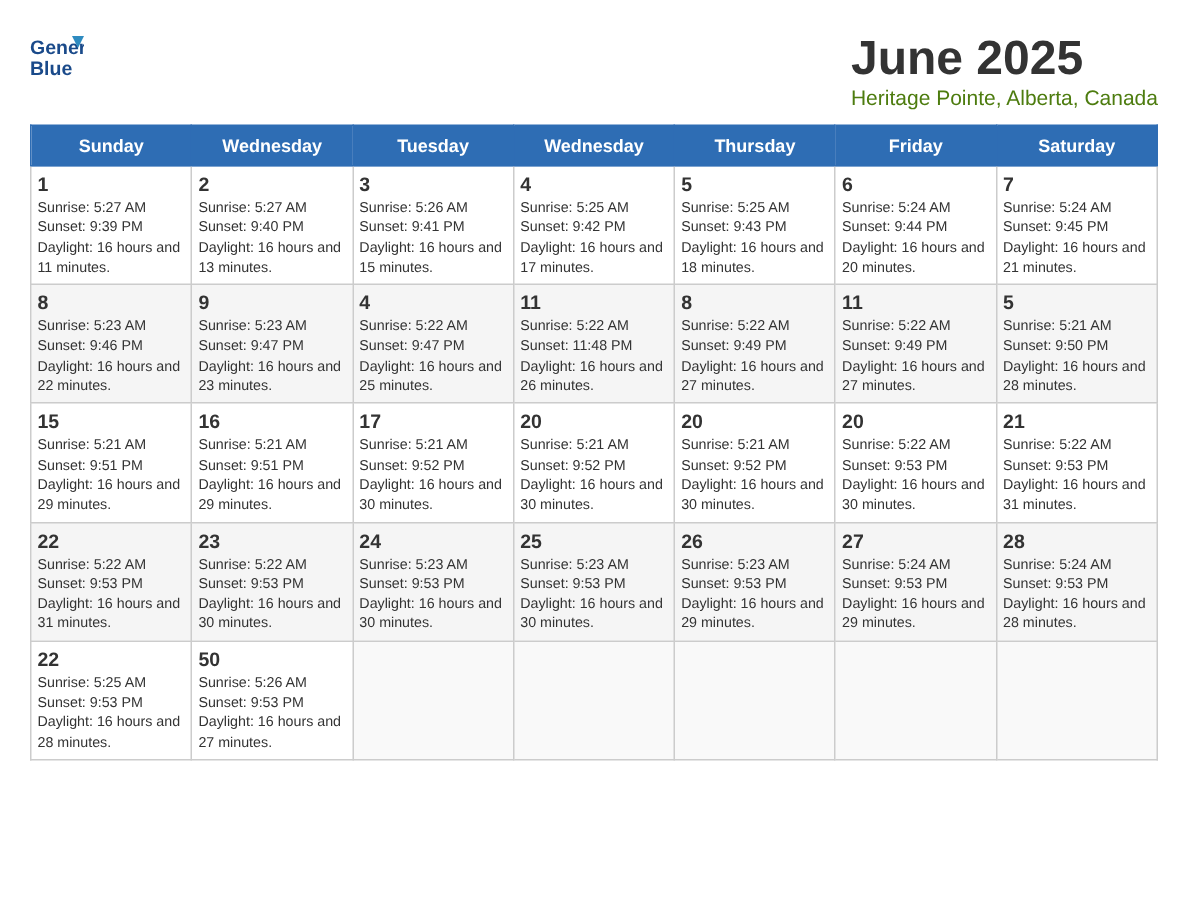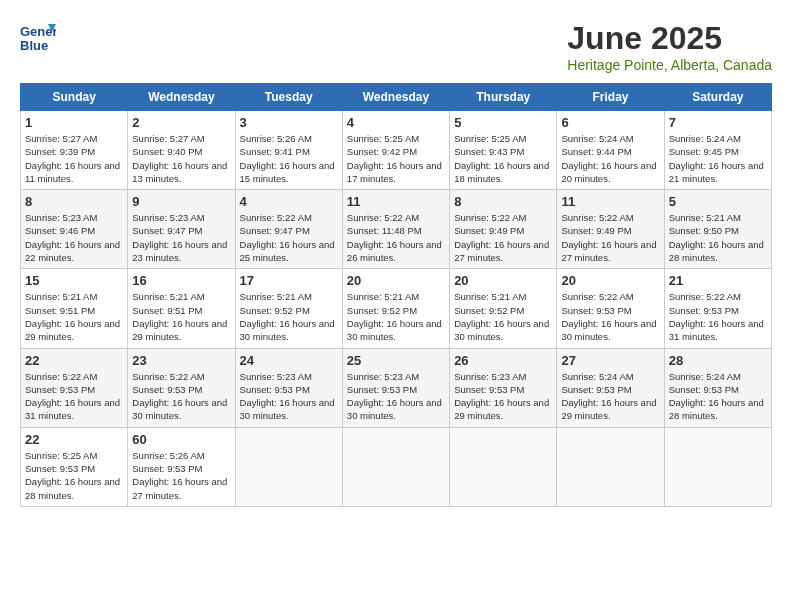--- a/index.html
+++ b/index.html
@@ -285,21 +285,21 @@
         </td>
       </tr>
       <tr>
         <td>
           <span class="day-number">22</span>
           <div class="day-info">Sunrise: 5:25 AM
 Sunset: 9:53 PM
 Daylight: 16 hours and 28 minutes.</div>
         </td>
         <td>
-          <span class="day-number">60</span>
+          <span class="day-number">50</span>
           <div class="day-info">Sunrise: 5:26 AM
 Sunset: 9:53 PM
 Daylight: 16 hours and 27 minutes.</div>
         </td>
         <td class="empty-cell"></td>
         <td class="empty-cell"></td>
         <td class="empty-cell"></td>
         <td class="empty-cell"></td>
         <td class="empty-cell"></td>
       </tr>

